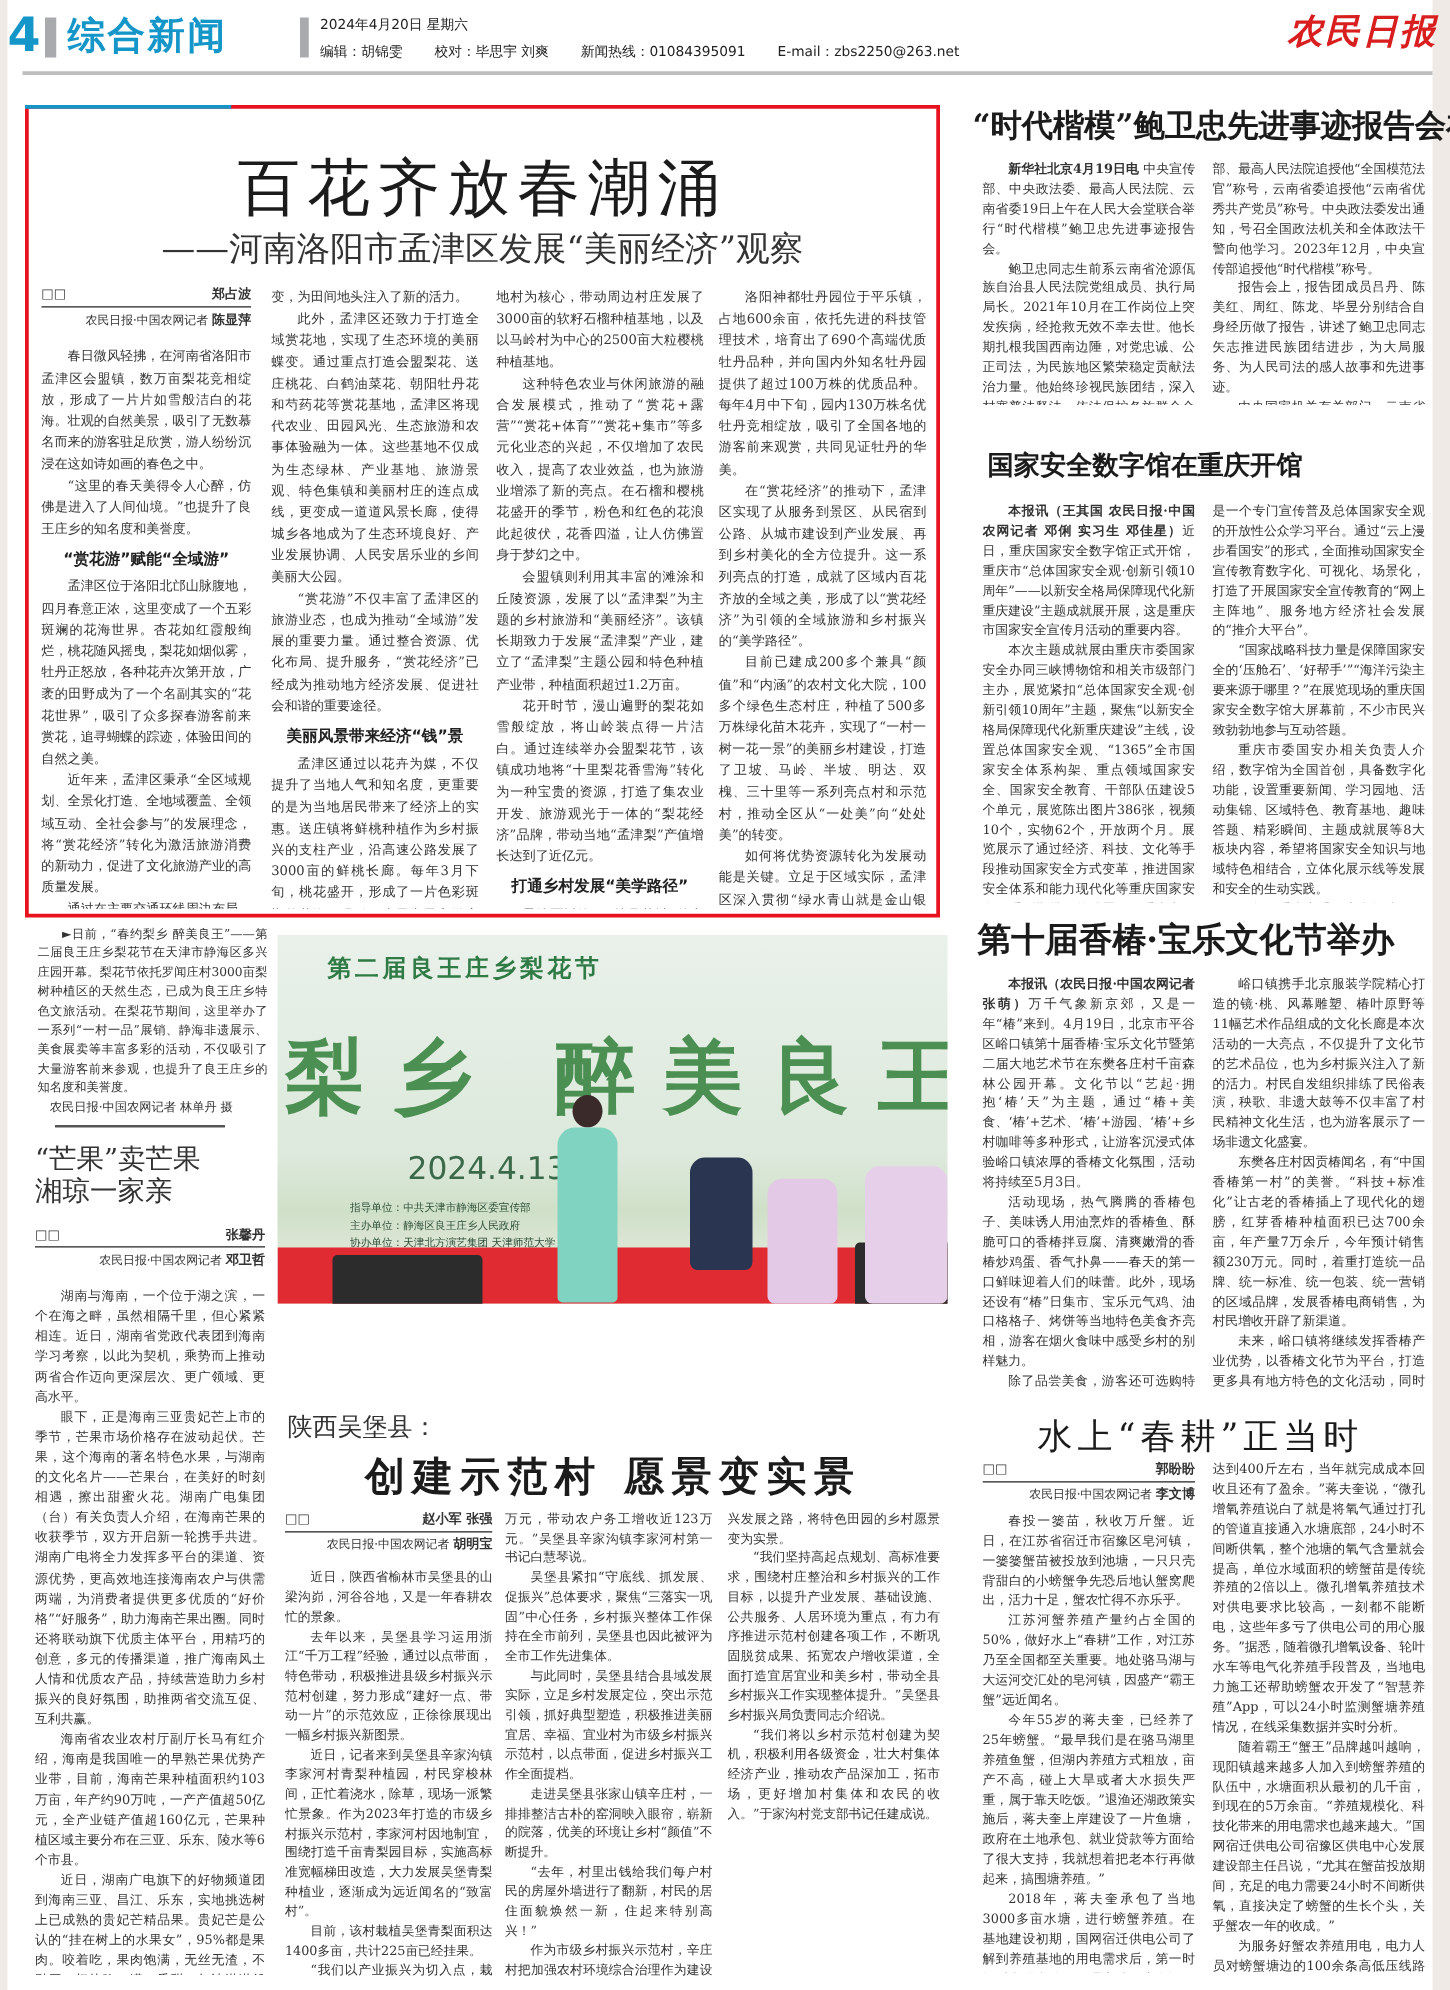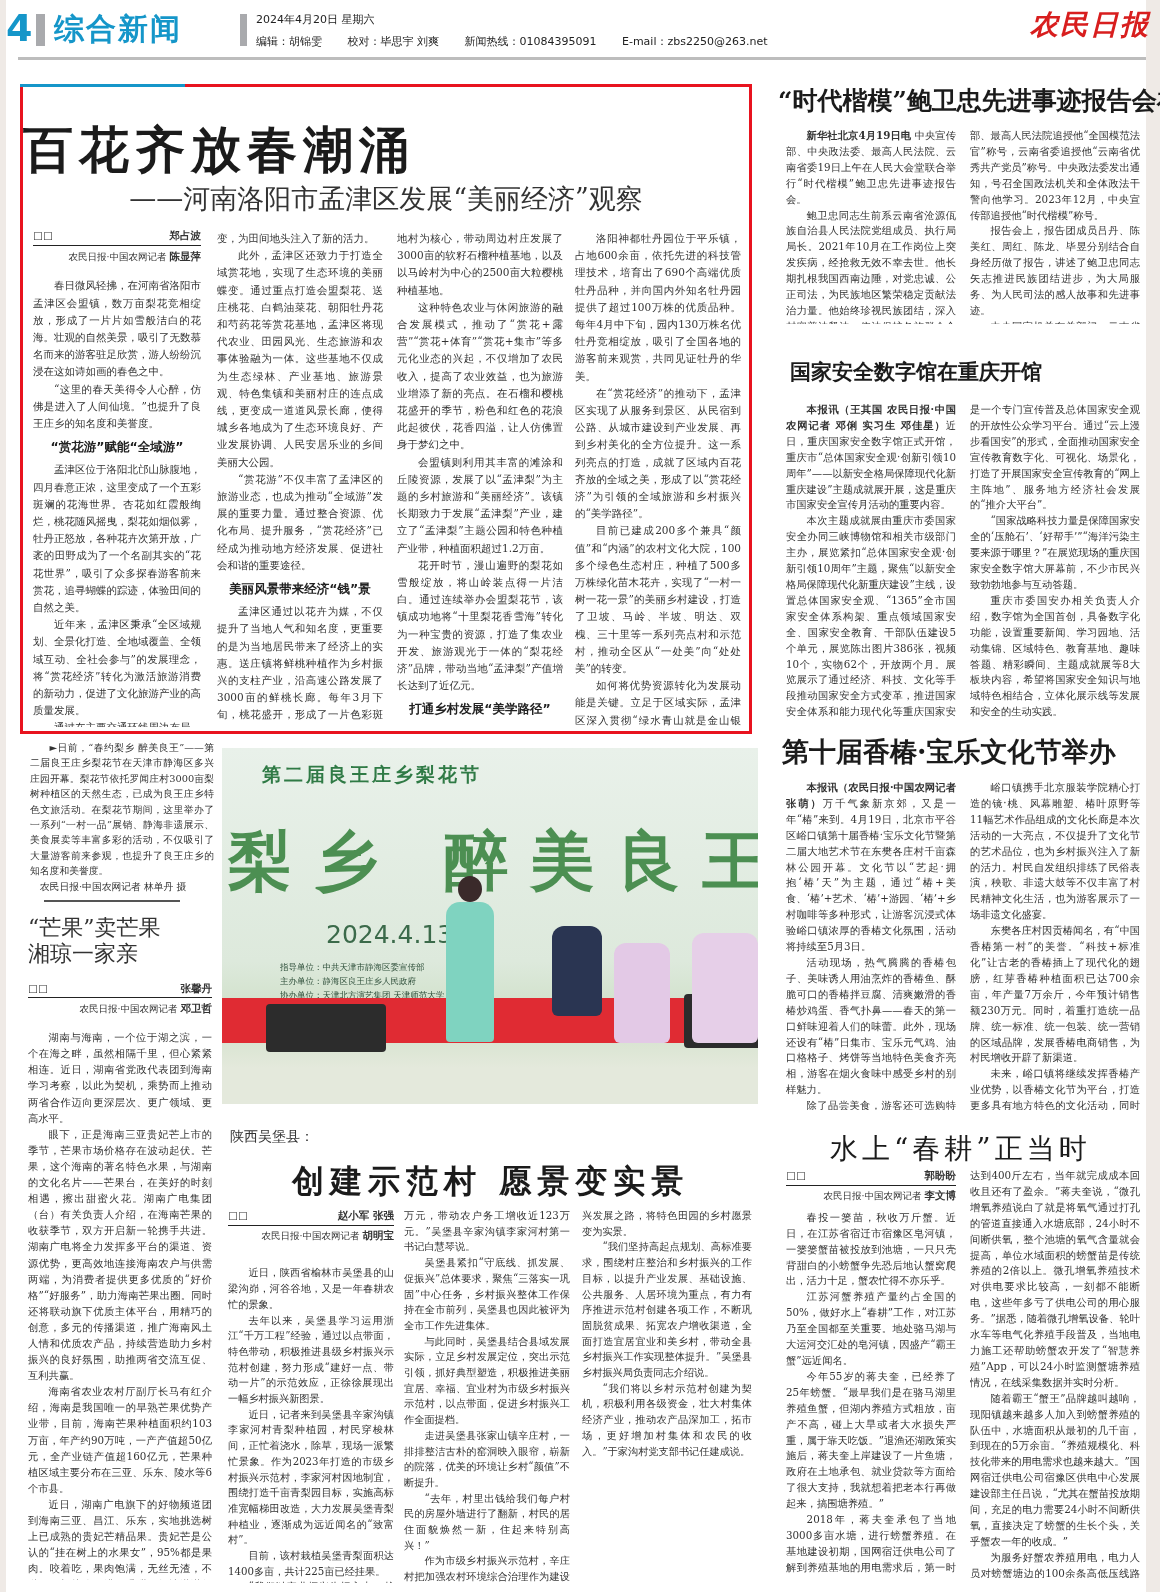--- a/index.html
+++ b/index.html
@@ -14,36 +14,36 @@
 .section{position:absolute;left:54px;top:10px;font-family:"DejaVu Sans",sans-serif;font-weight:bold;font-size:30px;color:#1596c9;letter-spacing:2px;line-height:38px}
 .hbar2{position:absolute;left:240px;top:14px;width:7px;height:32px;background:#a9aaad}
 .hdate{position:absolute;left:256px;top:12px;font-family:"DejaVu Sans",sans-serif;font-size:11px;color:#222}
 .hmeta{position:absolute;left:256px;top:34px;font-family:"DejaVu Sans",sans-serif;font-size:11px;color:#222;white-space:nowrap}
 .hmeta span{margin-right:22px}
 .logo{position:absolute;left:1030px;top:6px;font-family:"DejaVu Serif",serif;font-style:italic;font-weight:bold;font-size:28px;color:#d81e1e;letter-spacing:2px}
 .hline{position:absolute;left:18px;top:57px;width:1128px;height:3px;background:#bdbdbd}
 
 .feature{position:absolute;left:20px;top:84px;width:732px;height:650px;border:3px solid #e8131f}
 .feature .blueseg{position:absolute;left:-3px;top:-3px;width:165px;height:3px;background:#1596c9}
-.ftitle{position:absolute;left:0;width:726px;top:30px;text-align:left;font-family:"DejaVu Serif",serif;font-weight:bold;font-size:50px;letter-spacing:6px;color:#1b1b1b}
+.ftitle{position:absolute;left:0;width:726px;top:30px;text-align:center;font-family:"DejaVu Serif",serif;font-weight:normal;font-size:50px;letter-spacing:6px;color:#1b1b1b}
 .fsub{position:absolute;left:0;width:726px;top:94px;text-align:center;font-family:"DejaVu Serif",serif;font-size:27px;color:#333}
 .col{position:absolute;font-size:10.5px;line-height:17.2px;color:#333;text-align:justify;overflow:hidden}
 .col p{text-indent:2em}
 .col h4{font-family:"DejaVu Sans",sans-serif;font-size:12.5px;text-align:center;margin:6px 0 6px;color:#222}
 .byline{border-bottom:1.5px solid #222;display:flex;justify-content:space-between;font-size:10.5px;font-weight:bold;padding-bottom:1px}
 .byline .sq{font-family:"DejaVu Sans",sans-serif;font-weight:normal}
 .byline2{text-align:right;font-size:9.5px;margin:2px 0 12px}
 .byline2 b{font-size:10.5px}
 
 .rtitle{position:absolute;font-family:"DejaVu Serif",serif;font-weight:bold;color:#1b1b1b;white-space:nowrap}
 .rcol{position:absolute;font-size:10.3px;line-height:15.9px;color:#333;text-align:justify;overflow:hidden}
 .rcol p{text-indent:2em}
 .sep{position:absolute;height:1.5px;background:#555}
 
-.photo{position:absolute;left:222px;top:748px;width:536px;height:356px;overflow:hidden;background:linear-gradient(180deg,#e9f1ea 0%,#dde9dc 60%,#cfe0c8 75%,#e4e9dc 90%)}
+.photo{position:absolute;left:222px;top:748px;width:536px;height:295px;overflow:hidden;background:linear-gradient(180deg,#e9f1ea 0%,#dde9dc 60%,#cfe0c8 75%,#e4e9dc 90%)}
 .photo .banner1{position:absolute;left:40px;top:14px;font-family:"DejaVu Sans",sans-serif;font-weight:bold;font-size:19px;color:#2f7a45;letter-spacing:3px}
 .photo .banner2{position:absolute;left:6px;top:70px;font-family:"DejaVu Serif",serif;font-weight:bold;font-size:64px;color:#4c8f52;letter-spacing:22px;white-space:nowrap}
 .photo .dates{position:absolute;left:104px;top:172px;font-family:"DejaVu Sans",sans-serif;font-size:25px;color:#3b6a4a}
 .photo .org{position:absolute;left:58px;top:212px;font-family:"DejaVu Sans",sans-serif;font-size:8.5px;color:#2c4d38;line-height:14px}
 .stage{position:absolute;left:0;top:250px;width:536px;height:45px;background:#e02b33}
 .spk{position:absolute;background:#2c2c2c;border-radius:4px}
 .singer{position:absolute;left:218px;top:128px;width:60px;height:170px}
 .singer .head{position:absolute;left:18px;top:0;width:24px;height:26px;border-radius:50%;background:#3a2a2a}
 .singer .dress{position:absolute;left:6px;top:26px;width:48px;height:140px;background:#7fd3c0;border-radius:14px 14px 4px 4px}
 .musician{position:absolute;border-radius:12px 12px 6px 6px}
@@ -213,28 +213,28 @@
   <div class="spk" style="left:462px;top:246px;width:80px;height:54px"></div>
   <div class="singer">
     <div class="head"></div>
     <div class="dress"></div>
   </div>
   <div class="musician" style="left:330px;top:178px;width:50px;height:90px;background:#2a3552"></div>
   <div class="musician" style="left:392px;top:195px;width:56px;height:100px;background:#e3c9e6"></div>
   <div class="musician" style="left:470px;top:185px;width:66px;height:110px;background:#e6cfe8"></div>
 </div>
 
-<div class="subtitle2" style="left:230px;top:1128px;font-size:14px">陕西吴堡县：</div>
+<div class="subtitle2" style="left:230px;top:1128px;font-size:20px">陕西吴堡县：</div>
 <div class="rtitle" style="left:292px;top:1160px;font-size:32px;letter-spacing:6px">创建示范村  愿景变实景</div>
 <div class="col" style="left:228px;top:1208px;width:166px;height:375px;font-size:10.2px;line-height:15.7px">
   <div class="byline">
       <span class="sq">□□</span>
       <span>赵小军  张强</span>
     </div>
-  <div class="byline2" style="margin-bottom:22px"><span>农民日报·中国农网记者</span> <b>胡明宝</b></div>
+  <div class="byline2" style="margin-bottom:12px"><span>农民日报·中国农网记者</span> <b>胡明宝</b></div>
   <p>近日，陕西省榆林市吴堡县的山梁沟峁，河谷谷地，又是一年春耕农忙的景象。</p>
   <p>去年以来，吴堡县学习运用浙江“千万工程”经验，通过以点带面，特色带动，积极推进县级乡村振兴示范村创建，努力形成“建好一点、带动一片”的示范效应，正徐徐展现出一幅乡村振兴新图景。</p>
   <p>近日，记者来到吴堡县辛家沟镇李家河村青梨种植园，村民穿梭林间，正忙着浇水，除草，现场一派繁忙景象。作为2023年打造的市级乡村振兴示范村，李家河村因地制宜，围绕打造千亩青梨园目标，实施高标准宽幅梯田改造，大力发展吴堡青梨种植业，逐渐成为远近闻名的“致富村”。</p>
   <p>目前，该村栽植吴堡青梨面积达1400多亩，共计225亩已经挂果。</p>
   <p>“我们以产业振兴为切入点，栽植吴堡青梨1430亩，投资210万元建设青梨基地冷库，促进青梨产业发展，同时发展日光温棚和小杂粮种植业，打造现代特色农业产业示范园区，2023年村集体收益35</p>
 </div>
 <div class="col" style="left:404px;top:1208px;width:166px;height:375px;font-size:10.2px;line-height:15.7px">
   <p style="text-indent:0">万元，带动农户务工增收近123万元。”吴堡县辛家沟镇李家河村第一书记白慧琴说。</p>
   <p>吴堡县紧扣“守底线、抓发展、促振兴”总体要求，聚焦“三落实一巩固”中心任务，乡村振兴整体工作保持在全市前列，吴堡县也因此被评为全市工作先进集体。</p>
   <p>与此同时，吴堡县结合县域发展实际，立足乡村发展定位，突出示范引领，抓好典型塑造，积极推进美丽宜居、幸福、宜业村为市级乡村振兴示范村，以点带面，促进乡村振兴工作全面提档。</p>

